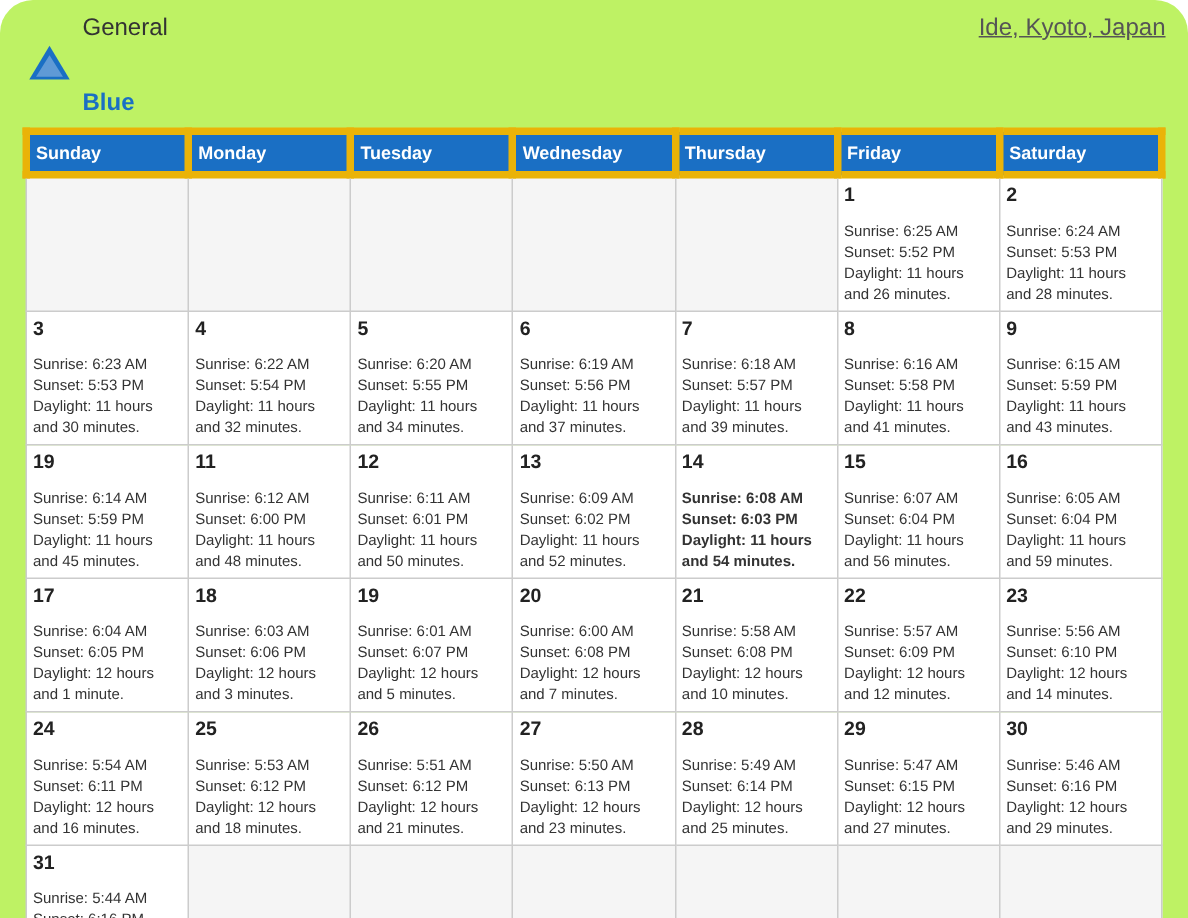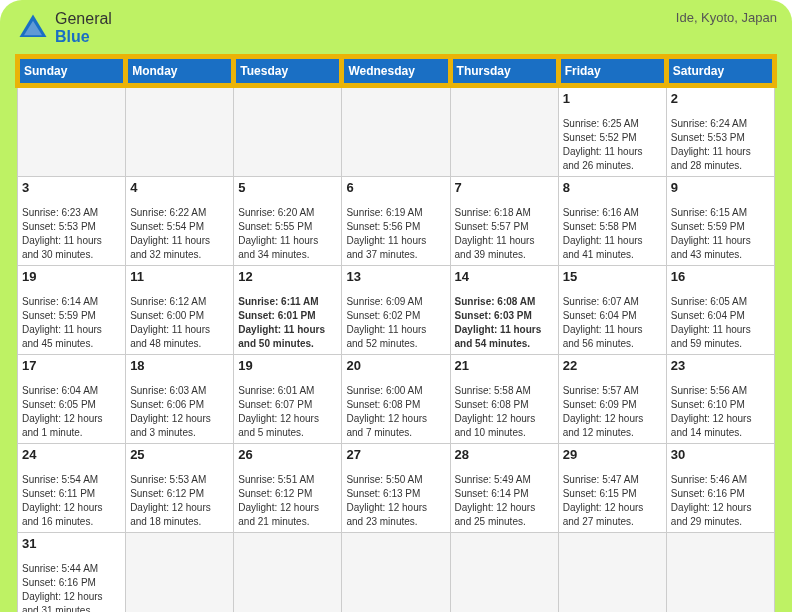--- a/index.html
+++ b/index.html
@@ -34,22 +34,23 @@
     }
     .title-block {
       text-align: right;
     }
     .month-year {
       font-size: 32px;
       color: #333;
       font-weight: normal;
     }
     .location {
-      font-size: 13px;
+      font-size: 16px;
       color: #555;
+      text-decoration: underline;
     }
     .calendar {
       width: 100%;
       border-collapse: collapse;
       border: 1px solid #bbb;
     }
     .calendar th {
       background: #1a6fc4;
       color: #fff;
       font-size: 12px;
@@ -93,21 +94,21 @@
 
 <div class="page">
   <div class="header">
     <div class="logo">
       <svg class="logo-icon" viewBox="0 0 40 40">
         <polygon points="20,5 35,30 5,30" fill="#1a6fc4"></polygon>
         <polygon points="20,12 30,28 10,28" fill="#fff" opacity="0.3"></polygon>
       </svg>
       <div>
         <div style="font-size:16px; color:#333; line-height:1.1;"><span style="font-weight:normal;">General</span></div>
-        <div style="font-size:16px; color:#1a6fc4; font-weight:bold; line-height:1.1;">Blue</div>
+        <div style="font-size:16px; color:#1a6fc4; font-weight:bold; line-height:1.1;margin-top:32px;">Blue</div>
       </div>
     </div>
     <div class="title-block">
       <div class="location">Ide, Kyoto, Japan</div>
     </div>
   </div>
 
   <table class="calendar">
     <thead>
       <tr>
@@ -192,21 +193,21 @@
 Daylight: 11 hours and 45 minutes.</div>
           </td>
           <td>
             <span class="day-num">11</span>
             <div class="day-info" style="white-space: pre-line;">Sunrise: 6:12 AM
 Sunset: 6:00 PM
 Daylight: 11 hours and 48 minutes.</div>
           </td>
           <td>
             <span class="day-num">12</span>
-            <div class="day-info" style="white-space: pre-line; font-weight: bold;">Sunrise: 6:11 AM
+            <div class="day-info" style="white-space: pre-line;">Sunrise: 6:11 AM
 Sunset: 6:01 PM
 Daylight: 11 hours and 50 minutes.</div>
           </td>
           <td>
             <span class="day-num">13</span>
             <div class="day-info" style="white-space: pre-line;">Sunrise: 6:09 AM
 Sunset: 6:02 PM
 Daylight: 11 hours and 52 minutes.</div>
           </td>
           <td>

